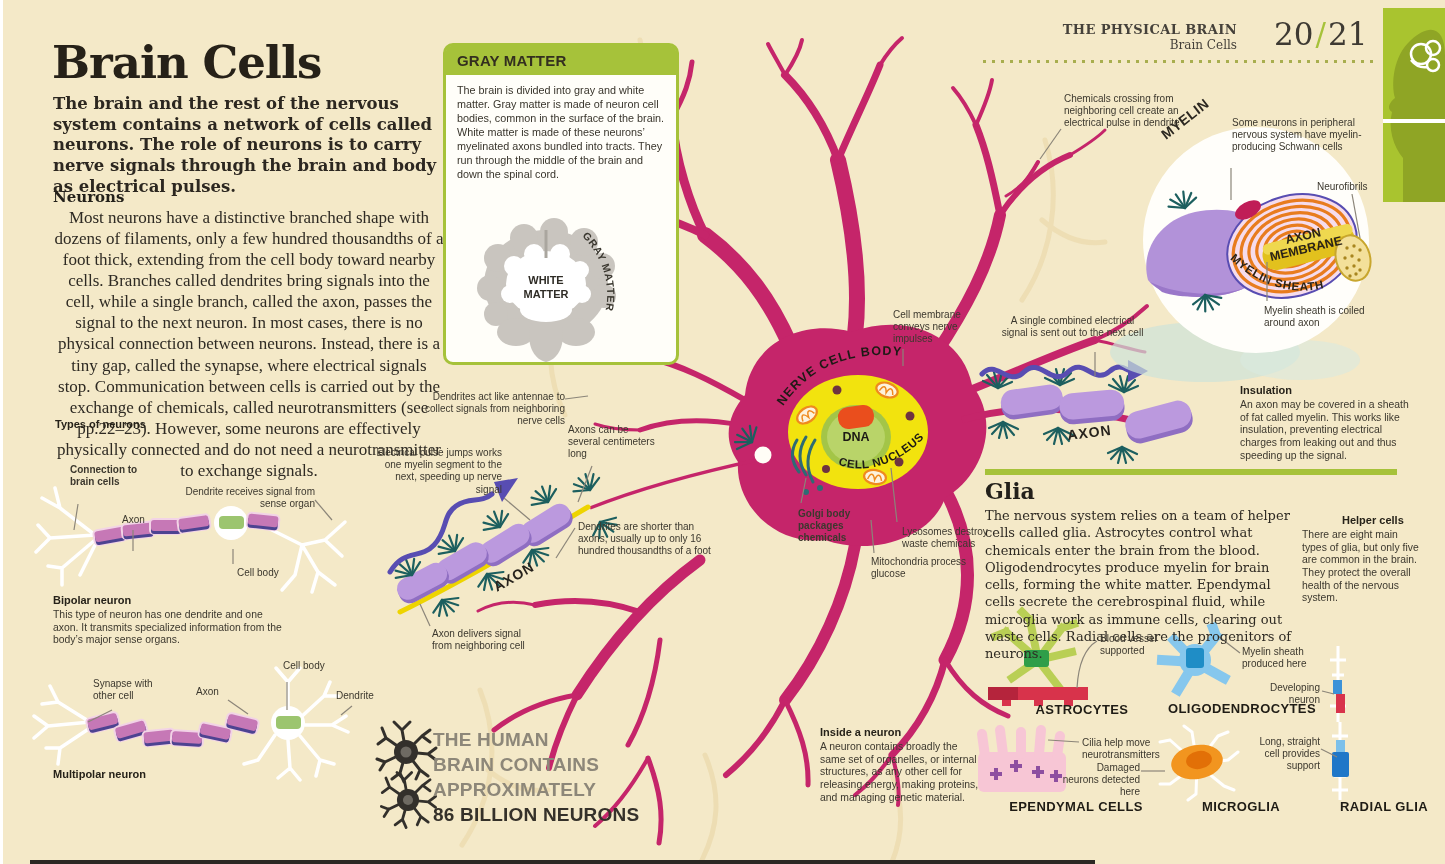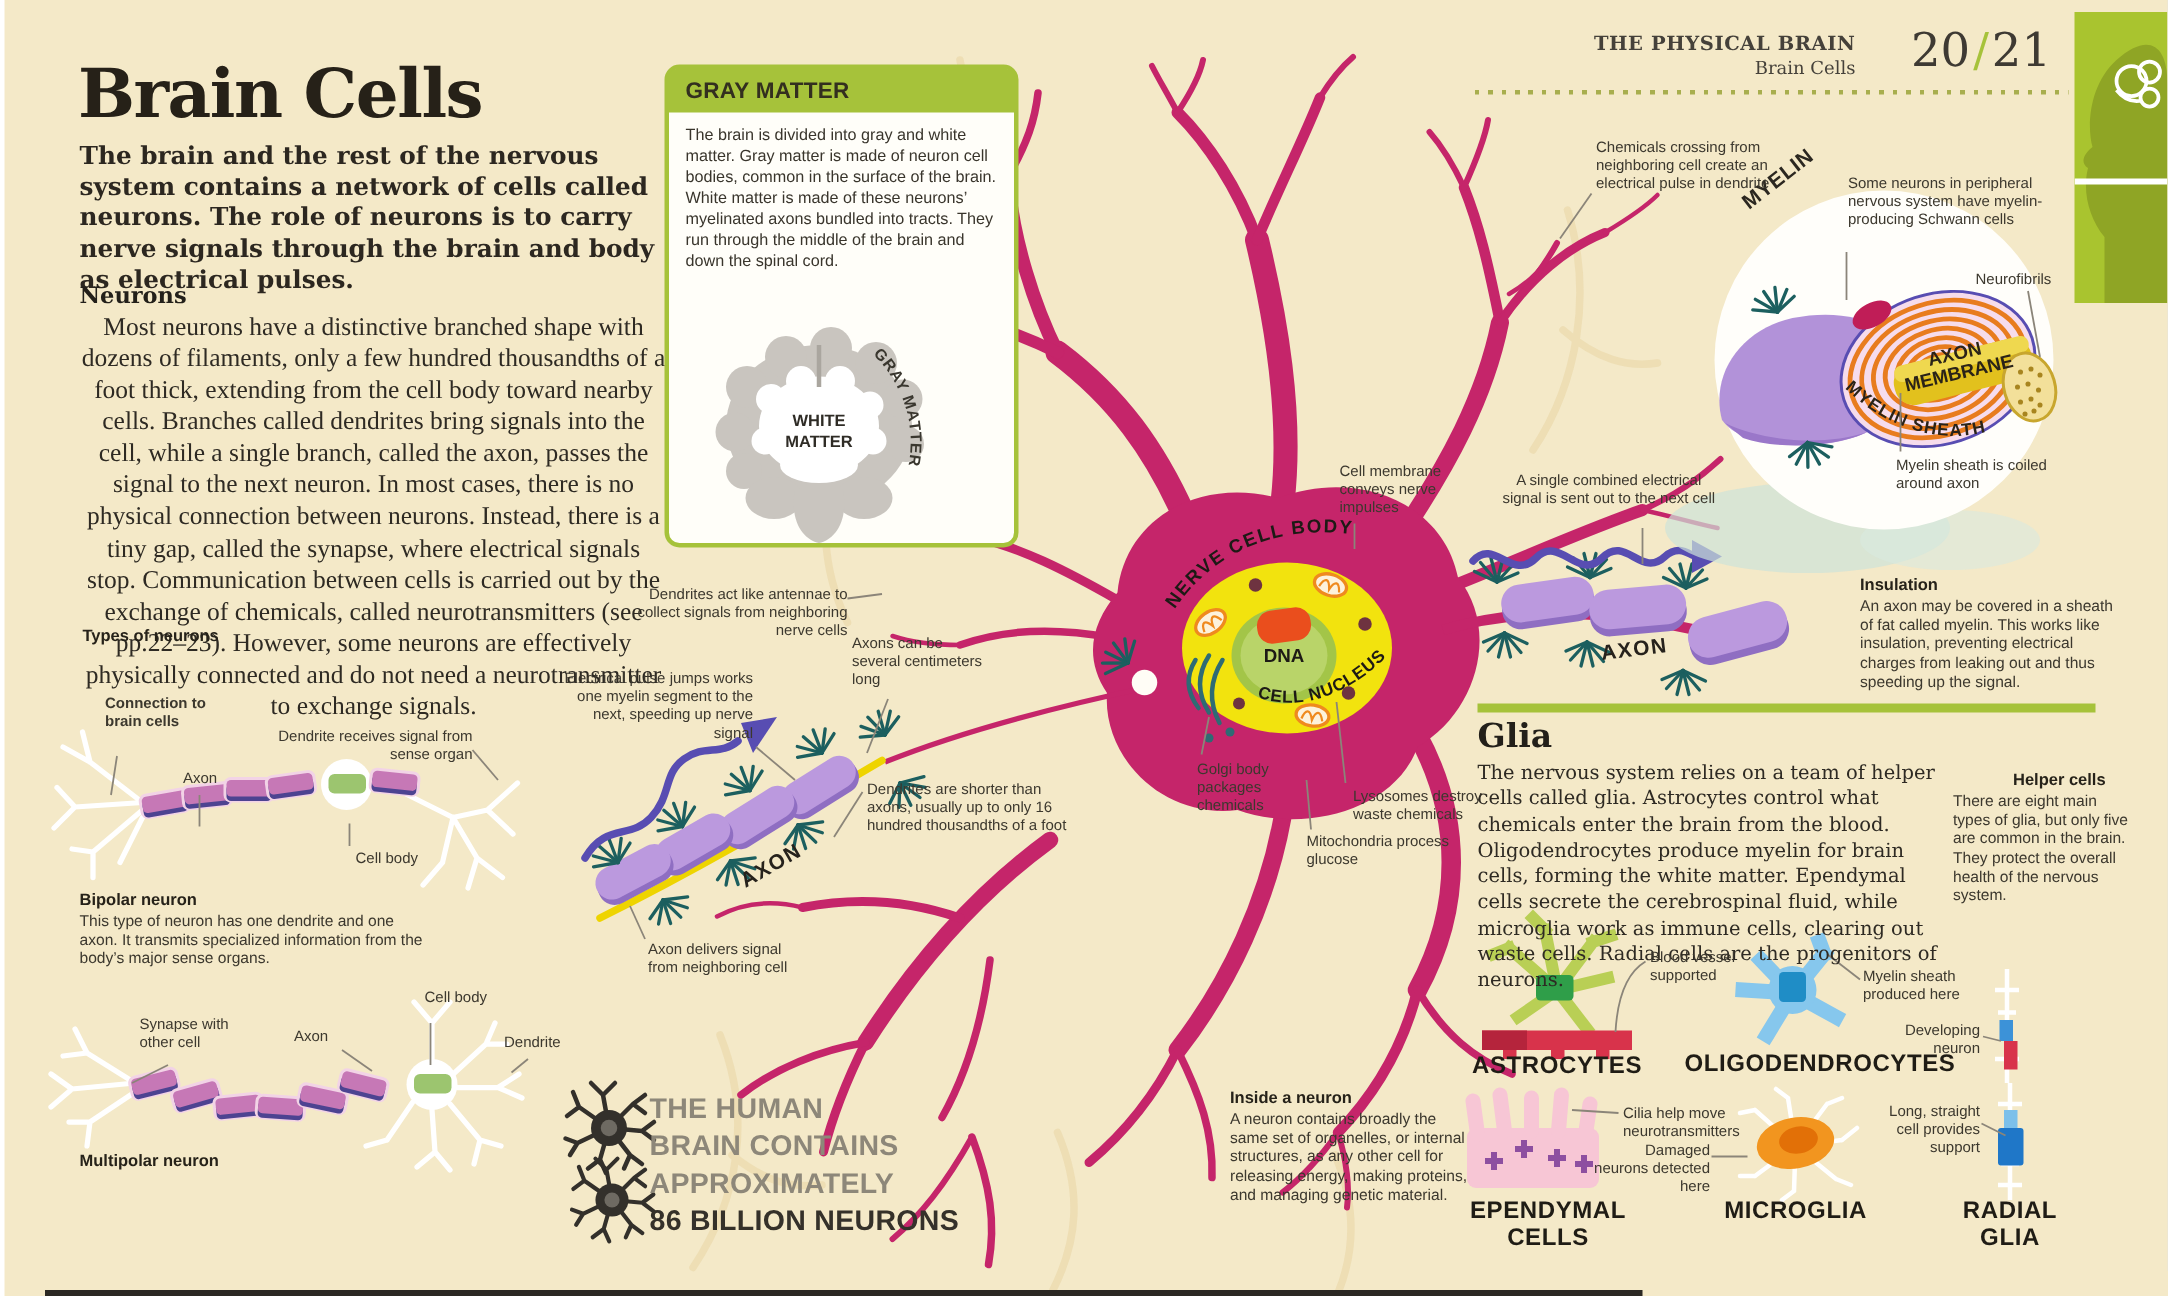--- a/index.html
+++ b/index.html
@@ -14,21 +14,21 @@
   .intro{font-family:"DejaVu Serif",serif;font-weight:bold;font-size:16.5px;line-height:1.25;color:#2c2720;}
   .shead{font-family:"DejaVu Serif",serif;font-weight:bold;font-size:15px;color:#23201a;}
   .sbody{font-family:Liberation Serif, serif;font-size:17px;line-height:1.24;color:#2e2a23;text-align:center;}
   .ghead{font-family:"DejaVu Serif",serif;font-weight:bold;font-size:22px;color:#23201a;}
   .gbody{font-family:"DejaVu Serif",serif;font-size:13px;line-height:1.33;color:#2e2a23;}
   .cap{font-size:10px;line-height:1.22;color:#3c382e;}
   .cap b,.caph{font-weight:bold;color:#262219;}
   .caph{font-size:11px;}
   .capbody{font-size:10.4px;line-height:1.22;color:#3c382e;}
   .r{text-align:right;} .c{text-align:center;}
-  .cellname{font-weight:bold;font-size:16px;letter-spacing:.4px;color:#1f1c15;text-align:center;}
+  .cellname{font-weight:bold;font-size:13px;letter-spacing:.4px;color:#1f1c15;text-align:center;margin-left:44px;}
   
   .kicker{font-family:"DejaVu Serif",serif;font-weight:bold;font-size:13px;letter-spacing:.4px;color:#45413a;}
   .section{font-family:"DejaVu Serif",serif;font-size:12px;color:#45413a;}
   .pagenum{font-family:"DejaVu Serif",serif;font-size:31px;color:#3e3a33;}
   .pagenum .slash{color:#a6c23a;padding:0 2px;}
   .dotrule{height:3px;background:repeating-linear-gradient(90deg,#a8ae4e 0 3px,rgba(0,0,0,0) 3px 9px);}
   
   .graybox{left:443px;top:43px;width:236px;height:322px;background:#fffef9;border:3px solid #a6c23a;
            border-radius:10px;box-sizing:border-box;z-index:2;}
   .graybox .band{background:#a6c23a;padding:6px 11px 5px;border-radius:5px 5px 0 0;}
@@ -475,21 +475,21 @@
   </div>
 
   <div class="abs txt cap r" style="left:420px;top:391px;width:145px;">Dendrites act like antennae to collect signals from neighboring nerve cells</div>
   <div class="abs txt cap" style="left:568px;top:424px;width:90px;">Axons can be several centimeters long</div>
   <div class="abs txt cap r" style="left:372px;top:447px;width:130px;">Electrical pulse jumps works one myelin segment to the next, speeding up nerve signal</div>
   <div class="abs txt cap" style="left:578px;top:521px;width:135px;">Dendrites are shorter than axons, usually up to only 16 hundred thousandths of a foot</div>
   <div class="abs txt cap" style="left:432px;top:628px;width:100px;">Axon delivers signal from neighboring cell</div>
   <div class="abs txt cap" style="left:893px;top:309px;width:100px;">Cell membrane conveys nerve impulses</div>
   <div class="abs txt cap c" style="left:1000px;top:315px;width:145px;">A single combined electrical signal is sent out to the next cell</div>
   <div class="abs txt cap" style="left:1064px;top:93px;width:122px;">Chemicals crossing from neighboring cell create an electrical pulse in dendrite</div>
-  <div class="abs txt cap" style="left:798px;top:508px;width:80px;">Golgi body packages chemicals</div>
+  <div class="abs txt cap" style="left:798px;top:508px;width:80px;font-weight:bold;">Golgi body packages chemicals</div>
   <div class="abs txt cap" style="left:902px;top:526px;width:112px;">Lysosomes destroy waste chemicals</div>
   <div class="abs txt cap" style="left:871px;top:556px;width:105px;">Mitochondria process glucose</div>
 
   <div class="abs txt cap" style="left:1232px;top:117px;width:138px;">Some neurons in peripheral nervous system have myelin-producing Schwann cells</div>
   <div class="abs txt cap" style="left:1317px;top:181px;">Neurofibrils</div>
   <div class="abs txt cap" style="left:1264px;top:305px;width:125px;">Myelin sheath is coiled around axon</div>
 
   <div class="abs txt caph" style="left:1240px;top:384px;">Insulation</div>
   <div class="abs txt capbody" style="left:1240px;top:399px;width:180px;">An axon may be covered in a sheath of fat called myelin. This works like insulation, preventing electrical charges from leaking out and thus speeding up the signal.</div>
   <div class="abs txt" style="left:985px;top:469px;width:412px;height:6px;background:#a6c23a;"></div>

